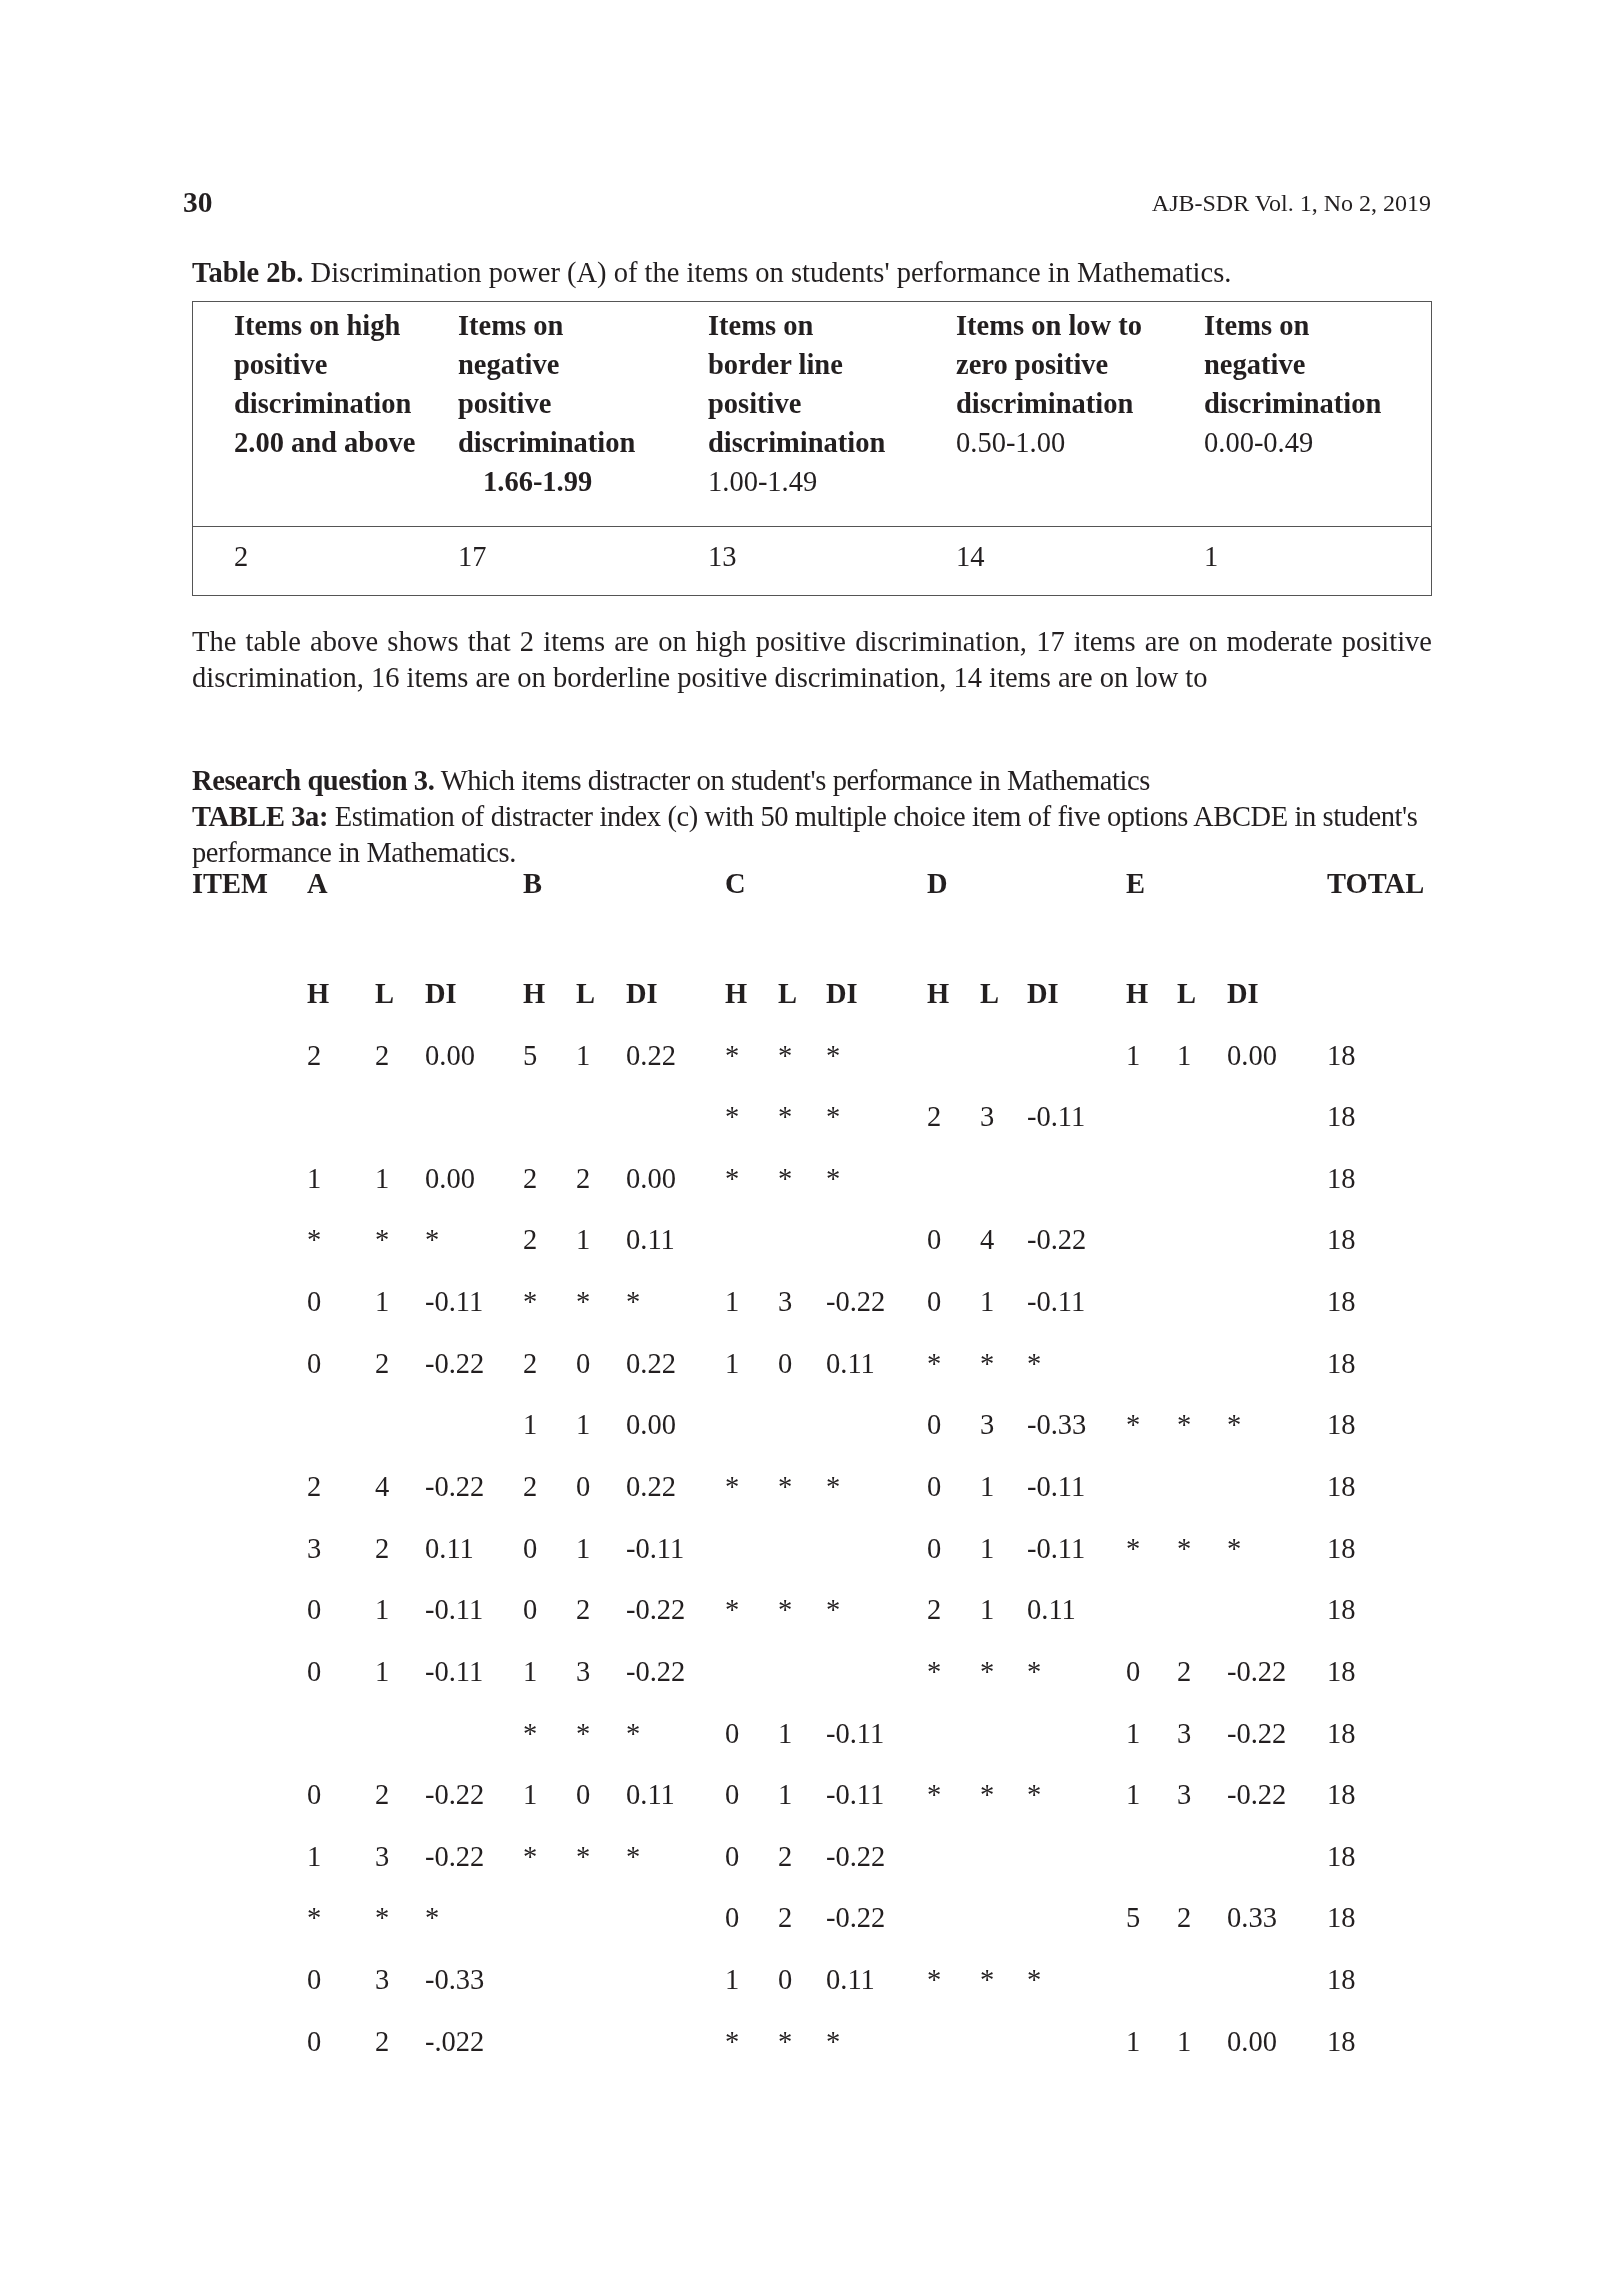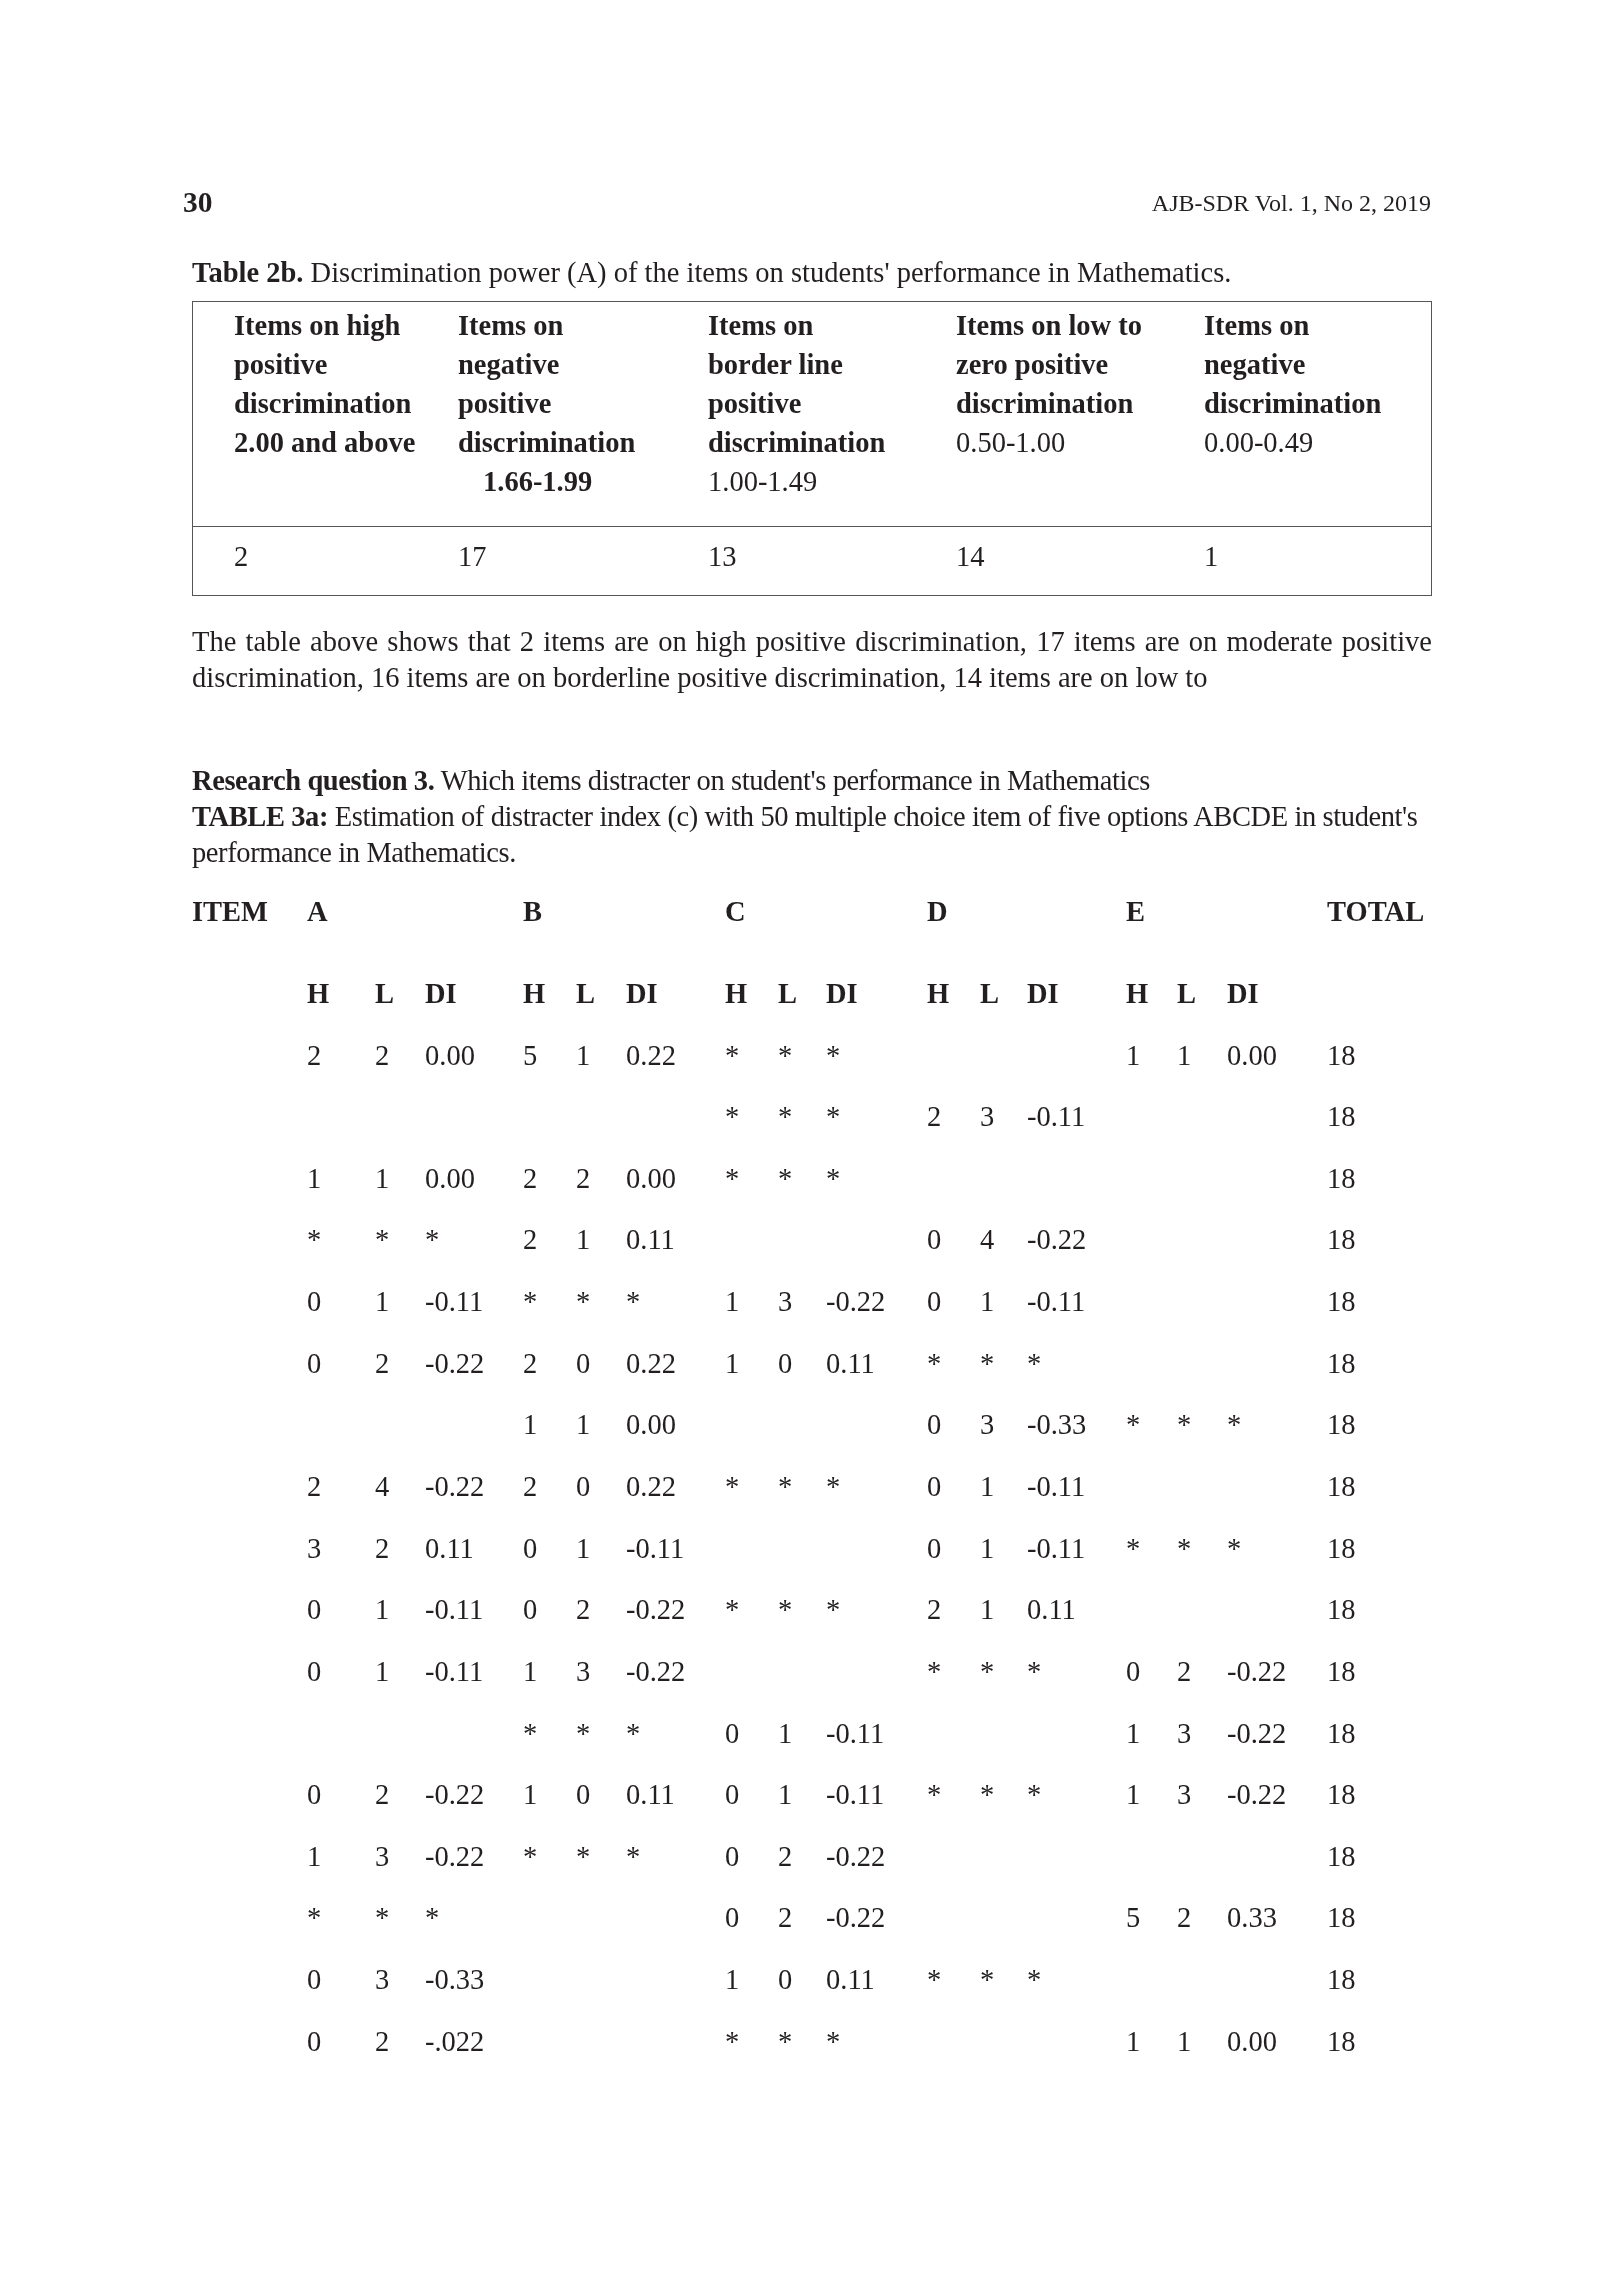--- a/index.html
+++ b/index.html
@@ -24,21 +24,21 @@
   .t2b .cell .ind { padding-left: 25px; font-weight: bold; display: block; }
   .c0 { left: 16px; margin-left: 25px; } .c1 { left: 265px; } .c2 { left: 515px; } .c3 { left: 763px; } .c4 { left: 1011px; }
 
   .para { position: absolute; left: 192px; width: 1240px; font-size: 28.5px; line-height: 36px; }
   .p1 { top: 624px; text-align: justify; }
   .p1 .last { letter-spacing: -0.6px; }
   .rq { top: 763px; letter-spacing: -0.4px; }
   .rq b { font-weight: bold; }
 
   .t3a { position: absolute; left: 0; top: 0; width: 1621px; }
-  .t3a .h { position: absolute; font-size: 28.5px; font-weight: bold; top: 896px; }
+  .t3a .h { position: absolute; font-size: 28.5px; font-weight: bold; top: 868px; }
   .t3a .sh { position: absolute; font-size: 28.5px; font-weight: bold; top: 978px; }
   .t3a .v { position: absolute; font-size: 28.5px; }
 </style>
 </head>
 <body>
 
 <div class="page-number">30</div>
 <div class="running-head">AJB-SDR Vol. 1, No 2, 2019</div>
 
 <div class="caption2b"><b>Table 2b.</b><span> Discrimination power (A) of the items on students' performance in Mathematics.</span></div>

